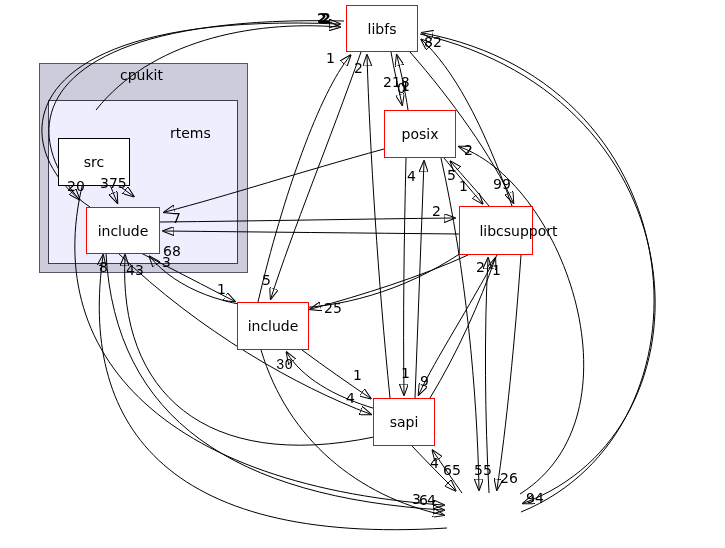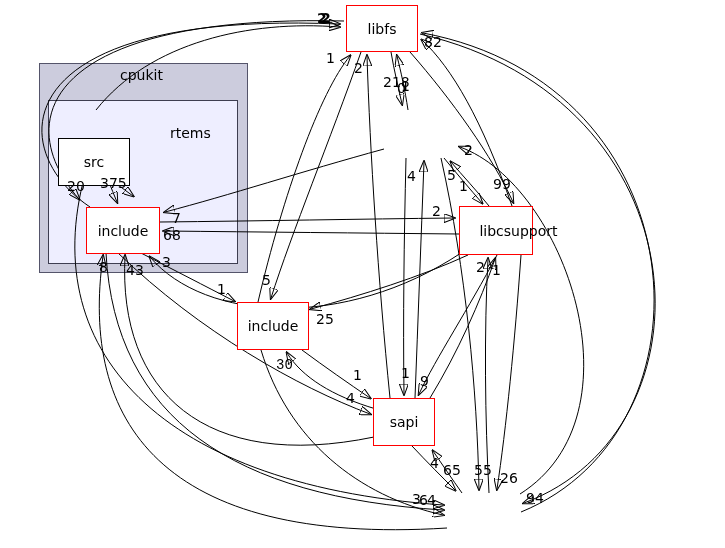--- a/index.html
+++ b/index.html
@@ -96,20 +96,23 @@
 
   <div class="node node-black" style="left:58px;top:110px;width:72px;height:48px;">
     <span>src</span>
   </div>
   <div class="node node-red" style="left:86px;top:207px;width:74px;height:47px;">
     <span>include</span>
   </div>
   <div class="node node-red" style="left:346px;top:5px;width:72px;height:47px;">
     <span>libfs</span>
   </div>
+  <div class="node node-red" style="left:384px;top:110px;width:72px;height:48px;">
+    <span>posix</span>
+  </div>
   <div class="node node-red" style="left:459px;top:206px;width:74px;height:49px;padding-left:45px;">
     <span>libcsupport</span>
   </div>
   <div class="node node-red" style="left:237px;top:302px;width:72px;height:48px;">
     <span>include</span>
   </div>
   <div class="node node-red" style="left:373px;top:398px;width:62px;height:48px;">
     <span>sapi</span>
   </div>
 
@@ -121,29 +124,29 @@
   <span class="elabel" style="left:397px;top:81px;">0</span>
   <span class="elabel" style="left:401px;top:79px;">1</span>
   <span class="elabel" style="left:424px;top:35px;">82</span>
   <span class="elabel" style="left:464px;top:143px;">2</span>
   <span class="elabel" style="left:407px;top:169px;">4</span>
   <span class="elabel" style="left:447px;top:168px;">5</span>
   <span class="elabel" style="left:459px;top:179px;">1</span>
   <span class="elabel" style="left:493px;top:177px;">99</span>
   <span class="elabel" style="left:432px;top:204px;">2</span>
   <span class="elabel" style="left:172px;top:211px;">7</span>
-  <span class="elabel" style="left:163px;top:228px;">68</span>
+  <span class="elabel" style="left:163px;top:244px;">68</span>
   <span class="elabel" style="left:67px;top:179px;">20</span>
   <span class="elabel" style="left:100px;top:176px;">375</span>
   <span class="elabel" style="left:99px;top:260px;">8</span>
   <span class="elabel" style="left:126px;top:263px;">43</span>
   <span class="elabel" style="left:162px;top:255px;">3</span>
   <span class="elabel" style="left:217px;top:282px;">1</span>
   <span class="elabel" style="left:262px;top:273px;">5</span>
-  <span class="elabel" style="left:316px;top:312px;">25</span>
+  <span class="elabel" style="left:316px;top:301px;padding-left:8px;">25</span>
   <span class="elabel" style="left:276px;top:358px;font-family:Liberation Mono, monospace;">30</span>
   <span class="elabel" style="left:353px;top:368px;">1</span>
   <span class="elabel" style="left:346px;top:391px;">4</span>
   <span class="elabel" style="left:401px;top:366px;">1</span>
   <span class="elabel" style="left:420px;top:374px;">9</span>
   <span class="elabel" style="left:476px;top:260px;">2</span>
   <span class="elabel" style="left:492px;top:263px;">1</span>
   <span class="elabel" style="left:430px;top:456px;">4</span>
   <span class="elabel" style="left:443px;top:463px;">65</span>
   <span class="elabel" style="left:474px;top:463px;">55</span>

